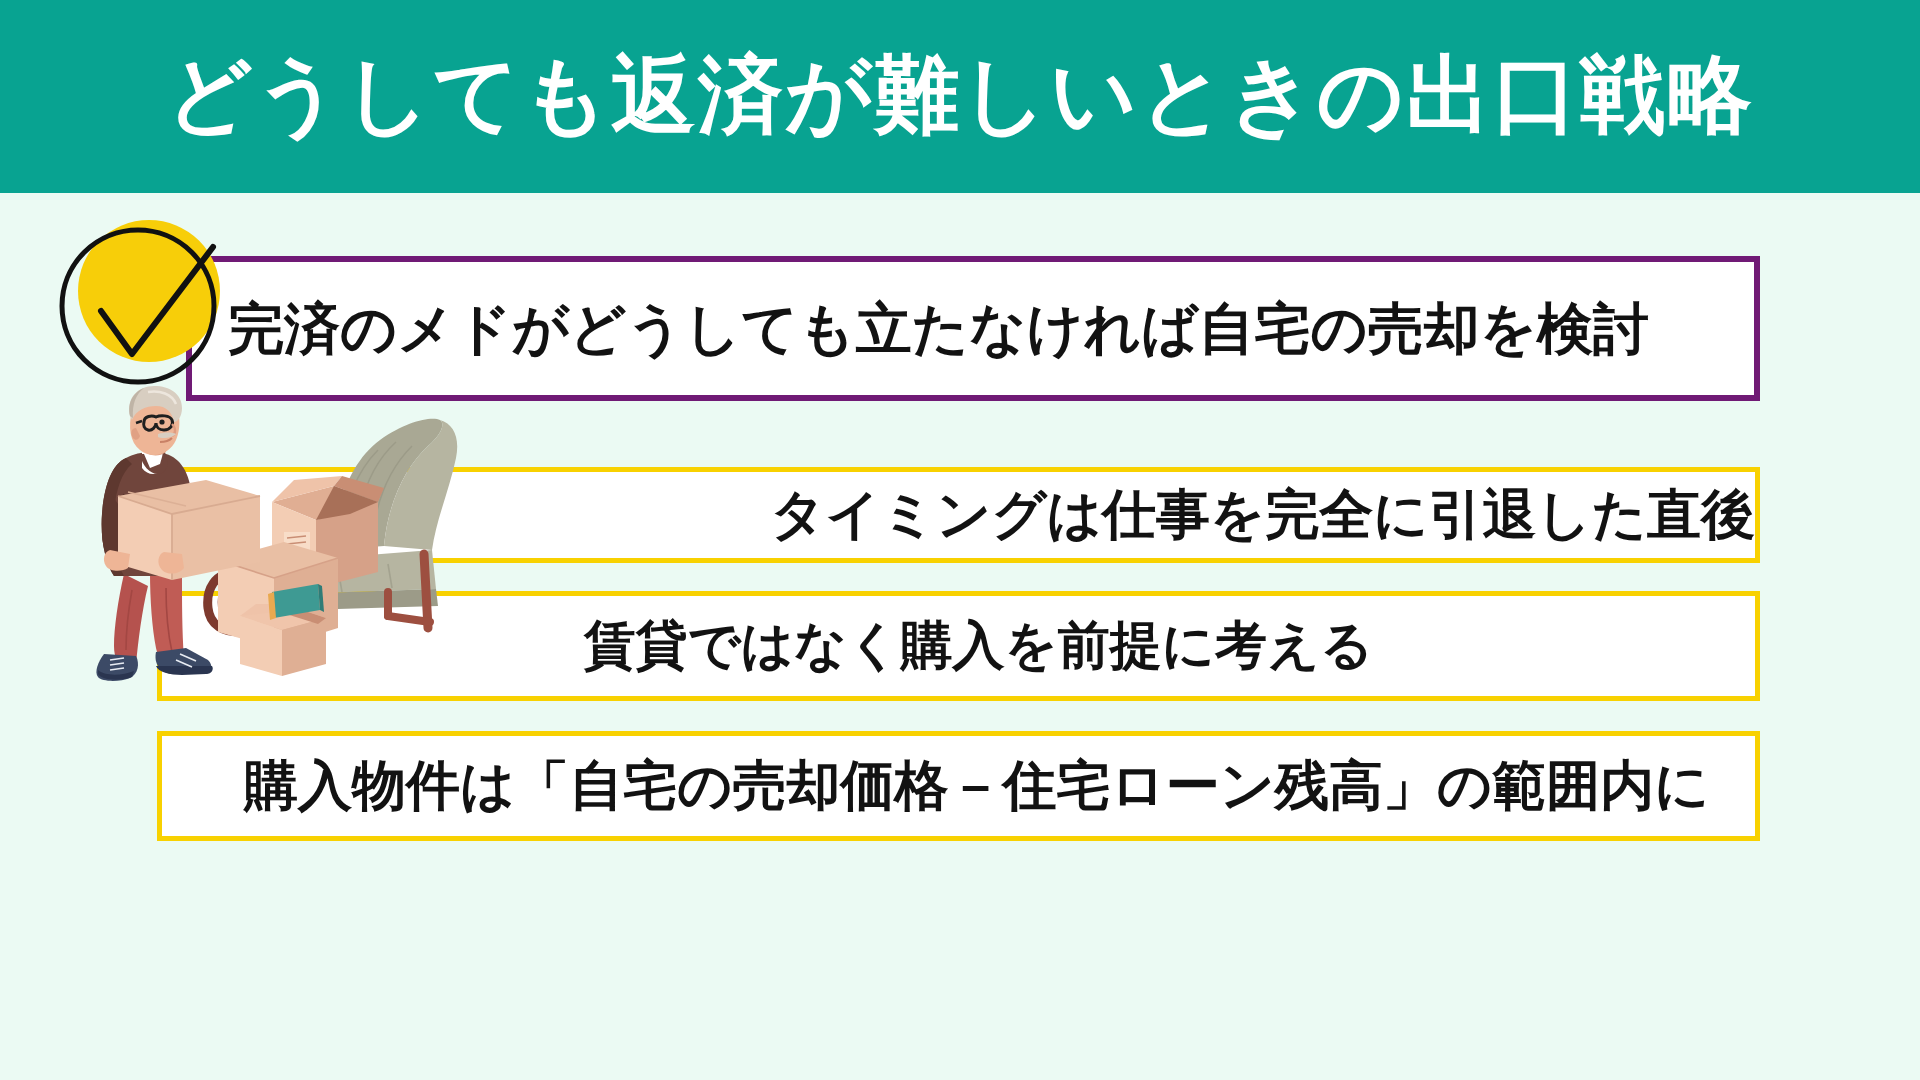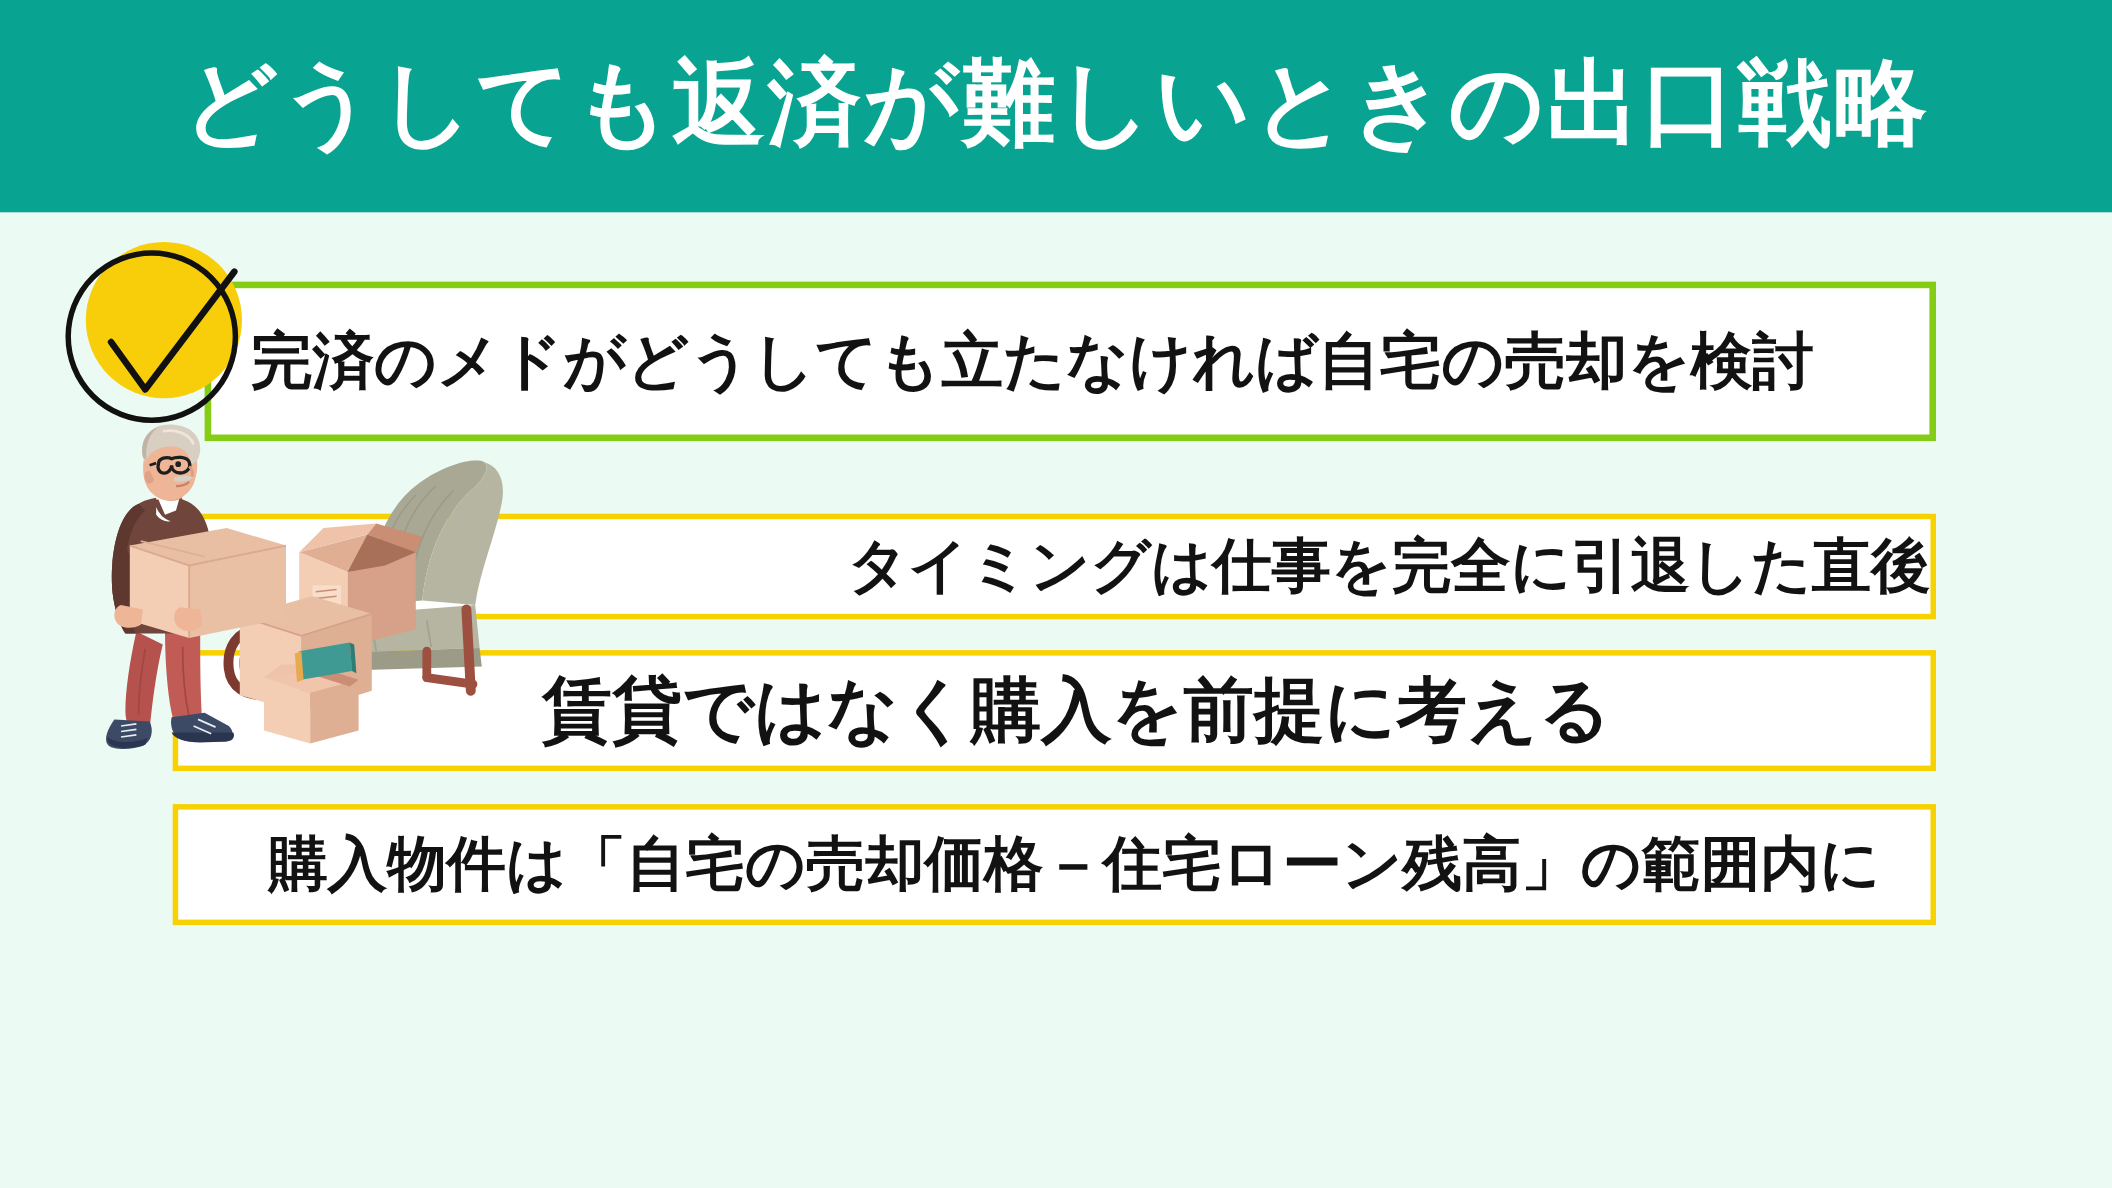--- a/index.html
+++ b/index.html
@@ -59,21 +59,21 @@
     line-height: 1.1;
     white-space: nowrap;
   }
 
   
   #row-1 {
     left: 186px;
     top: 256px;
     width: 1574px;
     height: 145px;
-    border: 6px solid #84cc16;
+    border: 6px solid #701a75;
     justify-content: flex-start;
   }
   #row-1 .row-text {
     font-size: 56px;
     padding-left: 36px;
   }
 
   
   #row-2, #row-3, #row-4 {
     border: 5px solid #F8D100;
@@ -91,21 +91,21 @@
   }
 
   #row-3 {
     left: 157px;
     top: 591px;
     width: 1603px;
     height: 110px;
     justify-content: center;
   }
   #row-3 .row-text {
-    font-size: 64px;
+    font-size: 52px;
     padding-left: 40px;
   }
 
   #row-4 {
     left: 157px;
     top: 731px;
     width: 1603px;
     height: 110px;
     justify-content: flex-start;
   }

